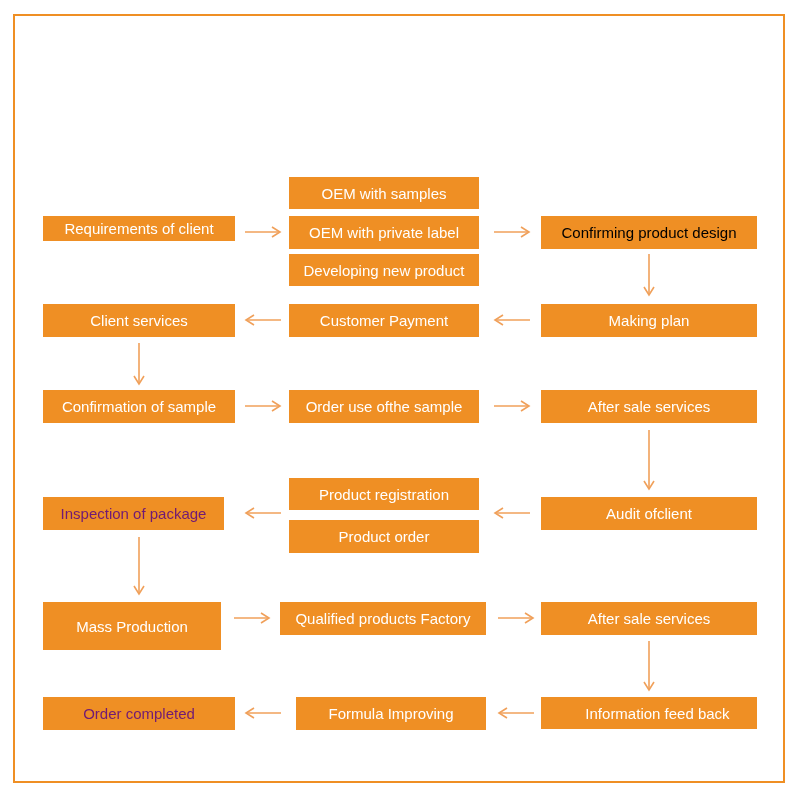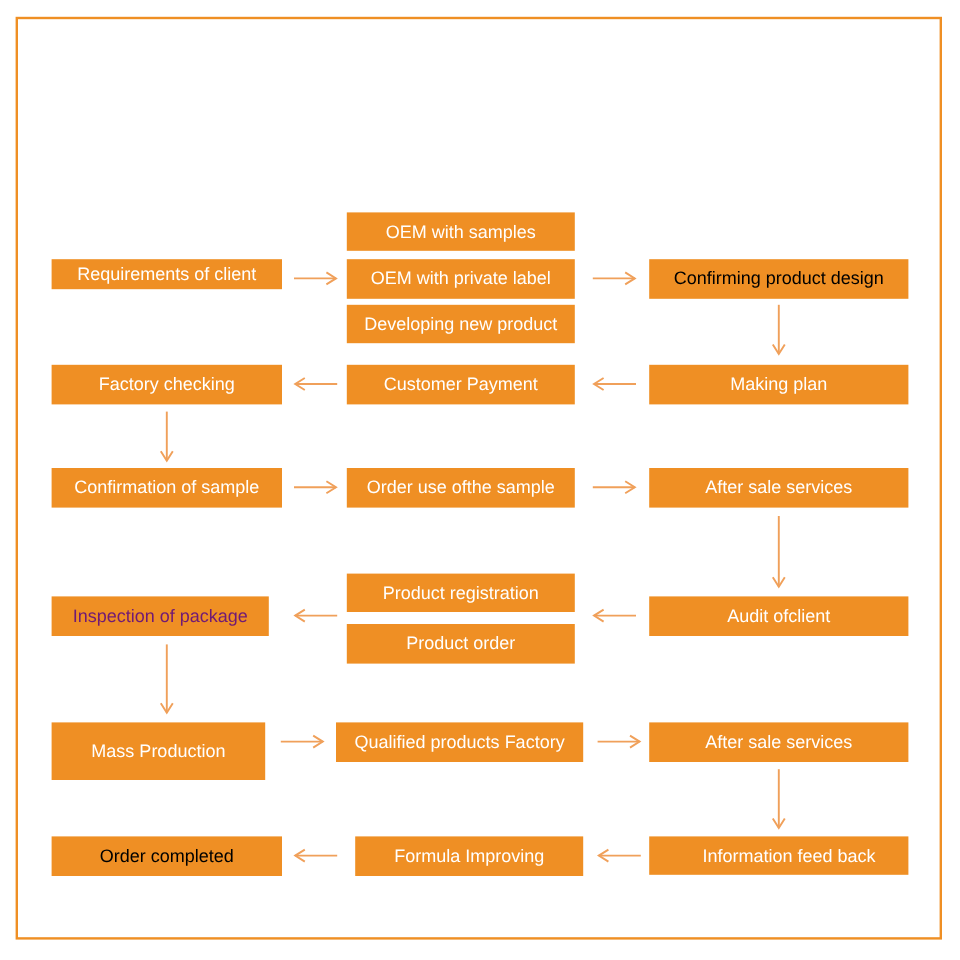--- a/index.html
+++ b/index.html
@@ -88,21 +88,21 @@
       <div class="node" style="left: 289px; top: 216px; width: 190px; height: 33px; background: rgb(239, 143, 36); color: rgb(255, 255, 255);">
         <span>OEM with private label</span>
       </div>
       <div class="node" style="left: 289px; top: 254px; width: 190px; height: 32px; background: rgb(239, 143, 36); color: rgb(255, 255, 255);">
         <span>Developing new product</span>
       </div>
       <div class="node" style="left: 541px; top: 216px; width: 216px; height: 33px; background: rgb(239, 143, 36); color: #000000;">
         <span>Confirming product design</span>
       </div>
       <div class="node" style="left: 43px; top: 304px; width: 192px; height: 33px; background: rgb(239, 143, 36); color: rgb(255, 255, 255);">
-        <span>Factory checking</span>
+        <span>Client services</span>
       </div>
       <div class="node" style="left: 289px; top: 304px; width: 190px; height: 33px; background: rgb(239, 143, 36); color: rgb(255, 255, 255);">
         <span>Customer Payment</span>
       </div>
       <div class="node" style="left: 541px; top: 304px; width: 216px; height: 33px; background: rgb(239, 143, 36); color: rgb(255, 255, 255);">
         <span>Making plan</span>
       </div>
       <div class="node" style="left: 43px; top: 390px; width: 192px; height: 33px; background: rgb(239, 143, 36); color: rgb(255, 255, 255);">
         <span>Confirmation of sample</span>
       </div>
@@ -126,21 +126,21 @@
       </div>
       <div class="node" style="left: 43px; top: 602px; width: 178px; height: 48px; background: rgb(239, 143, 36); color: rgb(255, 255, 255);">
         <span>Mass Production</span>
       </div>
       <div class="node" style="left: 280px; top: 602px; width: 206px; height: 33px; background: rgb(239, 143, 36); color: rgb(255, 255, 255);">
         <span>Qualified products Factory</span>
       </div>
       <div class="node" style="left: 541px; top: 602px; width: 216px; height: 33px; background: rgb(239, 143, 36); color: rgb(255, 255, 255);">
         <span>After sale services</span>
       </div>
-      <div class="node" style="left: 43px; top: 697px; width: 192px; height: 33px; background: rgb(239, 143, 36); color: #000000;">
+      <div class="node" style="left: 43px; top: 697px; width: 192px; height: 33px; background: rgb(239, 143, 36); color: #701a75;">
         <span>Order completed</span>
       </div>
       <div class="node" style="left: 296px; top: 697px; width: 190px; height: 33px; background: rgb(239, 143, 36); color: rgb(255, 255, 255);">
         <span>Formula Improving</span>
       </div>
       <div class="node" style="left: 541px; top: 697px; width: 216px; height: 32px; background: rgb(239, 143, 36); color: rgb(255, 255, 255); padding-left: 17px;">
         <span>Information feed back</span>
       </div>
     </div>
   <div id="arrows-layer">

